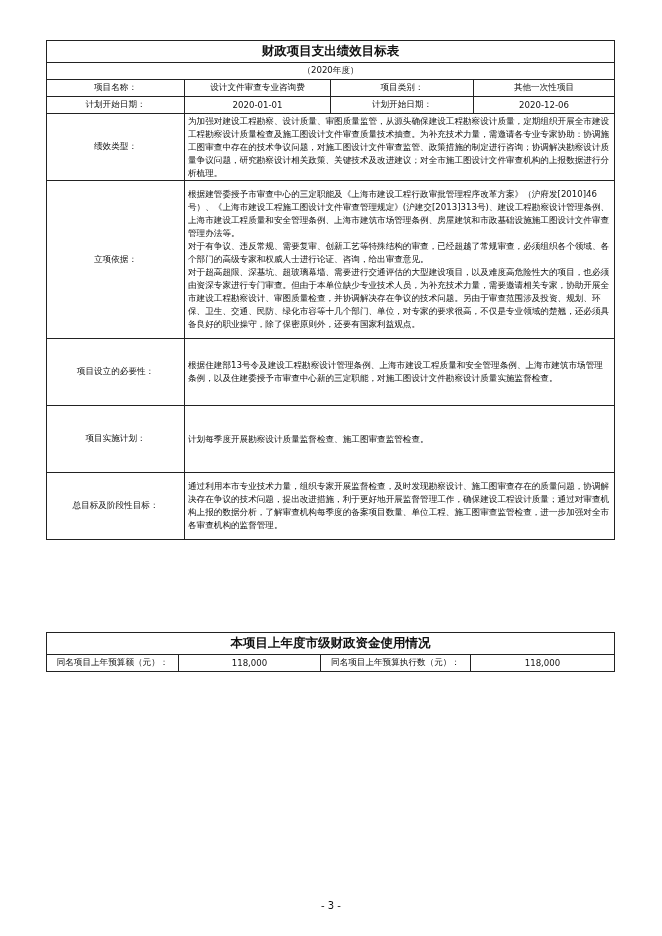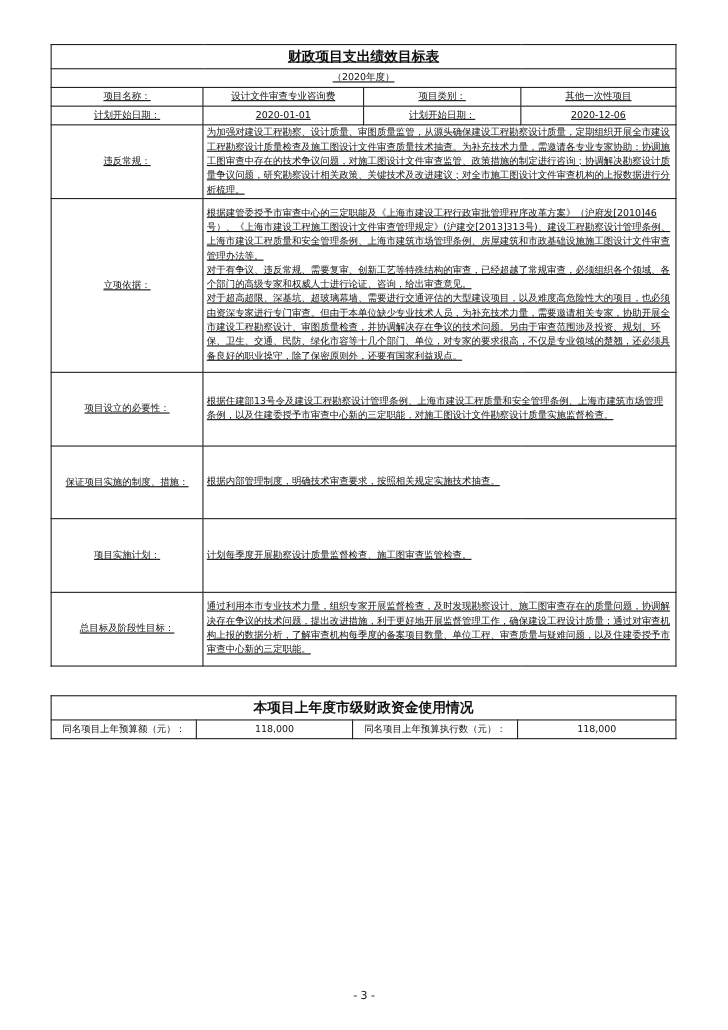--- a/index.html
+++ b/index.html
@@ -3,21 +3,21 @@
 <meta charset="utf-8">
 <style>
   html, body { margin:0; padding:0; background:#ffffff; }
   body { width:662px; height:936px; position:relative; font-family:"DejaVu Sans", "Liberation Sans", sans-serif; color:#111; overflow:hidden; }
   table { border-collapse:collapse; position:absolute; table-layout:fixed; }
   td { border:1px solid #222; font-size:8.6px; padding:0 2px; vertical-align:middle; overflow:hidden; }
   .c { text-align:center; }
   .title { font-size:12.5px; font-weight:bold; text-align:center; height:21px; }
   .r16 { height:16px;margin-left:24px; }
   .long { text-align:left; line-height:13px; padding:0 3px; word-break:break-all; white-space:pre-wrap; }
-  #main { left:46px; top:40px; width:568px;text-decoration:underline; }
+  #main { left:46px; top:40px; width:568px; }
   #sub { left:46px; top:632px; width:568px; }
   .pagenum { position:absolute; top:900px; left:0; width:662px; text-align:center; font-size:10px; }
 </style>
 </head>
 <body>
 
 <table id="main">
   <colgroup>
     <col style="width:138px">
       <col style="width:146px">
@@ -37,44 +37,40 @@
     <td class="c">项目类别：</td>
     <td class="c">其他一次性项目</td>
   </tr>
   <tr>
     <td class="c r16">计划开始日期：</td>
     <td class="c">2020-01-01</td>
     <td class="c">计划开始日期：</td>
     <td class="c">2020-12-06</td>
   </tr>
   <tr>
-    <td class="c" style="height:66px">违反常规：</td>
+    <td class="c" style="height:66px">绩效类型：</td>
     <td colspan="3" class="long">为加强对建设工程勘察、设计质量、审图质量监管，从源头确保建设工程勘察设计质量，定期组织开展全市建设工程勘察设计质量检查及施工图设计文件审查质量技术抽查。为补充技术力量，需邀请各专业专家协助：协调施工图审查中存在的技术争议问题，对施工图设计文件审查监管、政策措施的制定进行咨询；协调解决勘察设计质量争议问题，研究勘察设计相关政策、关键技术及改进建议；对全市施工图设计文件审查机构的上报数据进行分析梳理。</td>
   </tr>
   <tr>
     <td class="c" style="height:157px">立项依据：</td>
     <td colspan="3" class="long">根据建管委授予市审查中心的三定职能及《上海市建设工程行政审批管理程序改革方案》（沪府发[2010]46号）、《上海市建设工程施工图设计文件审查管理规定》(沪建交[2013]313号)、建设工程勘察设计管理条例、上海市建设工程质量和安全管理条例、上海市建筑市场管理条例、房屋建筑和市政基础设施施工图设计文件审查管理办法等。
 对于有争议、违反常规、需要复审、创新工艺等特殊结构的审查，已经超越了常规审查，必须组织各个领域、各个部门的高级专家和权威人士进行论证、咨询，给出审查意见。
 对于超高超限、深基坑、超玻璃幕墙、需要进行交通评估的大型建设项目，以及难度高危险性大的项目，也必须由资深专家进行专门审查。但由于本单位缺少专业技术人员，为补充技术力量，需要邀请相关专家，协助开展全市建设工程勘察设计、审图质量检查，并协调解决存在争议的技术问题。另由于审查范围涉及投资、规划、环保、卫生、交通、民防、绿化市容等十几个部门、单位，对专家的要求很高，不仅是专业领域的楚翘，还必须具备良好的职业操守，除了保密原则外，还要有国家利益观点。</td>
   </tr>
   <tr>
     <td class="c" style="height:66px">项目设立的必要性：</td>
     <td colspan="3" class="long">根据住建部13号令及建设工程勘察设计管理条例、上海市建设工程质量和安全管理条例、上海市建筑市场管理条例，以及住建委授予市审查中心新的三定职能，对施工图设计文件勘察设计质量实施监督检查。</td>
   </tr>
   <tr>
-    <td class="c" style="height:65px">保证项目实施的制度、措施：</td>
-    <td colspan="3" class="long">根据内部管理制度，明确技术审查要求，按照相关规定实施技术抽查。</td>
-  </tr>
-  <tr>
     <td class="c" style="height:66px">项目实施计划：</td>
     <td colspan="3" class="long">计划每季度开展勘察设计质量监督检查、施工图审查监管检查。</td>
   </tr>
   <tr>
     <td class="c" style="height:66px">总目标及阶段性目标：</td>
-    <td colspan="3" class="long">通过利用本市专业技术力量，组织专家开展监督检查，及时发现勘察设计、施工图审查存在的质量问题，协调解决存在争议的技术问题，提出改进措施，利于更好地开展监督管理工作，确保建设工程设计质量；通过对审查机构上报的数据分析，了解审查机构每季度的备案项目数量、单位工程、审查质量与疑难问题，以及住建委授予市审查中心新的三定职能。</td>
+    <td colspan="3" class="long">通过利用本市专业技术力量，组织专家开展监督检查，及时发现勘察设计、施工图审查存在的质量问题，协调解决存在争议的技术问题，提出改进措施，利于更好地开展监督管理工作，确保建设工程设计质量；通过对审查机构上报的数据分析，了解审查机构每季度的备案项目数量、单位工程、施工图审查监管检查，进一步加强对全市各审查机构的监督管理。</td>
   </tr>
 </tbody>
   </table>
 
 <table id="sub">
   <colgroup>
     <col style="width:132px">
       <col style="width:142px">
       <col style="width:150px">
       <col style="width:144px">

